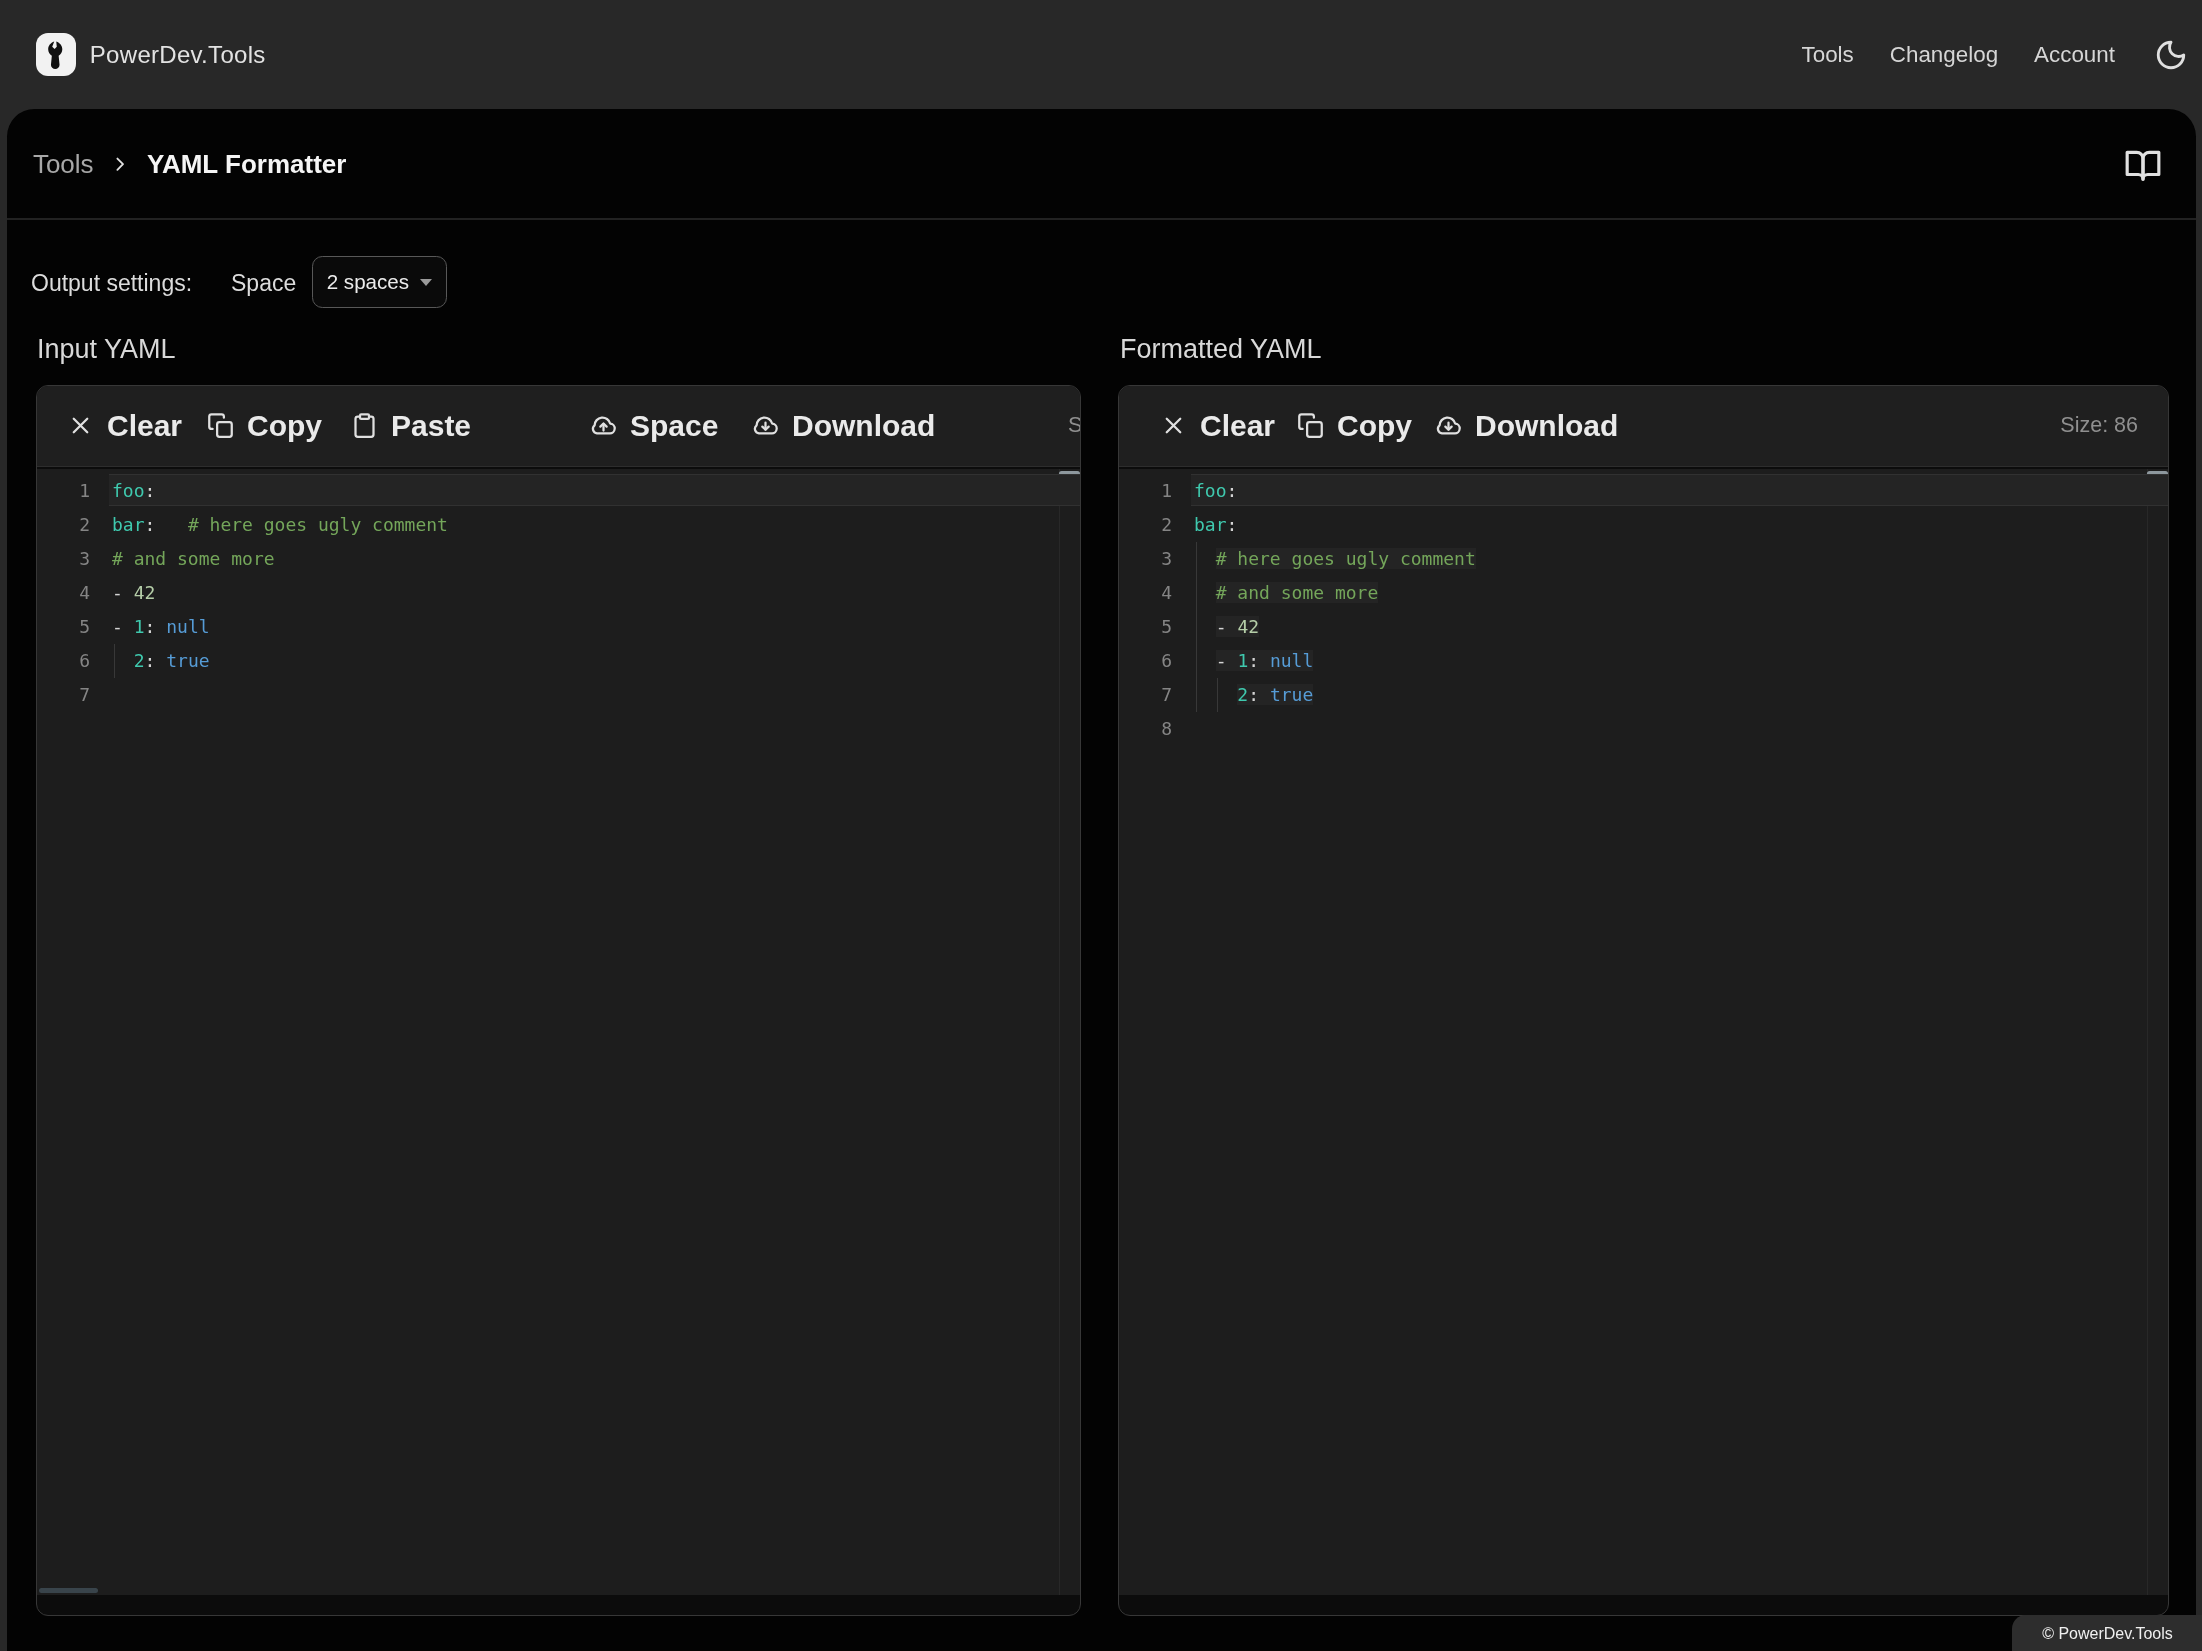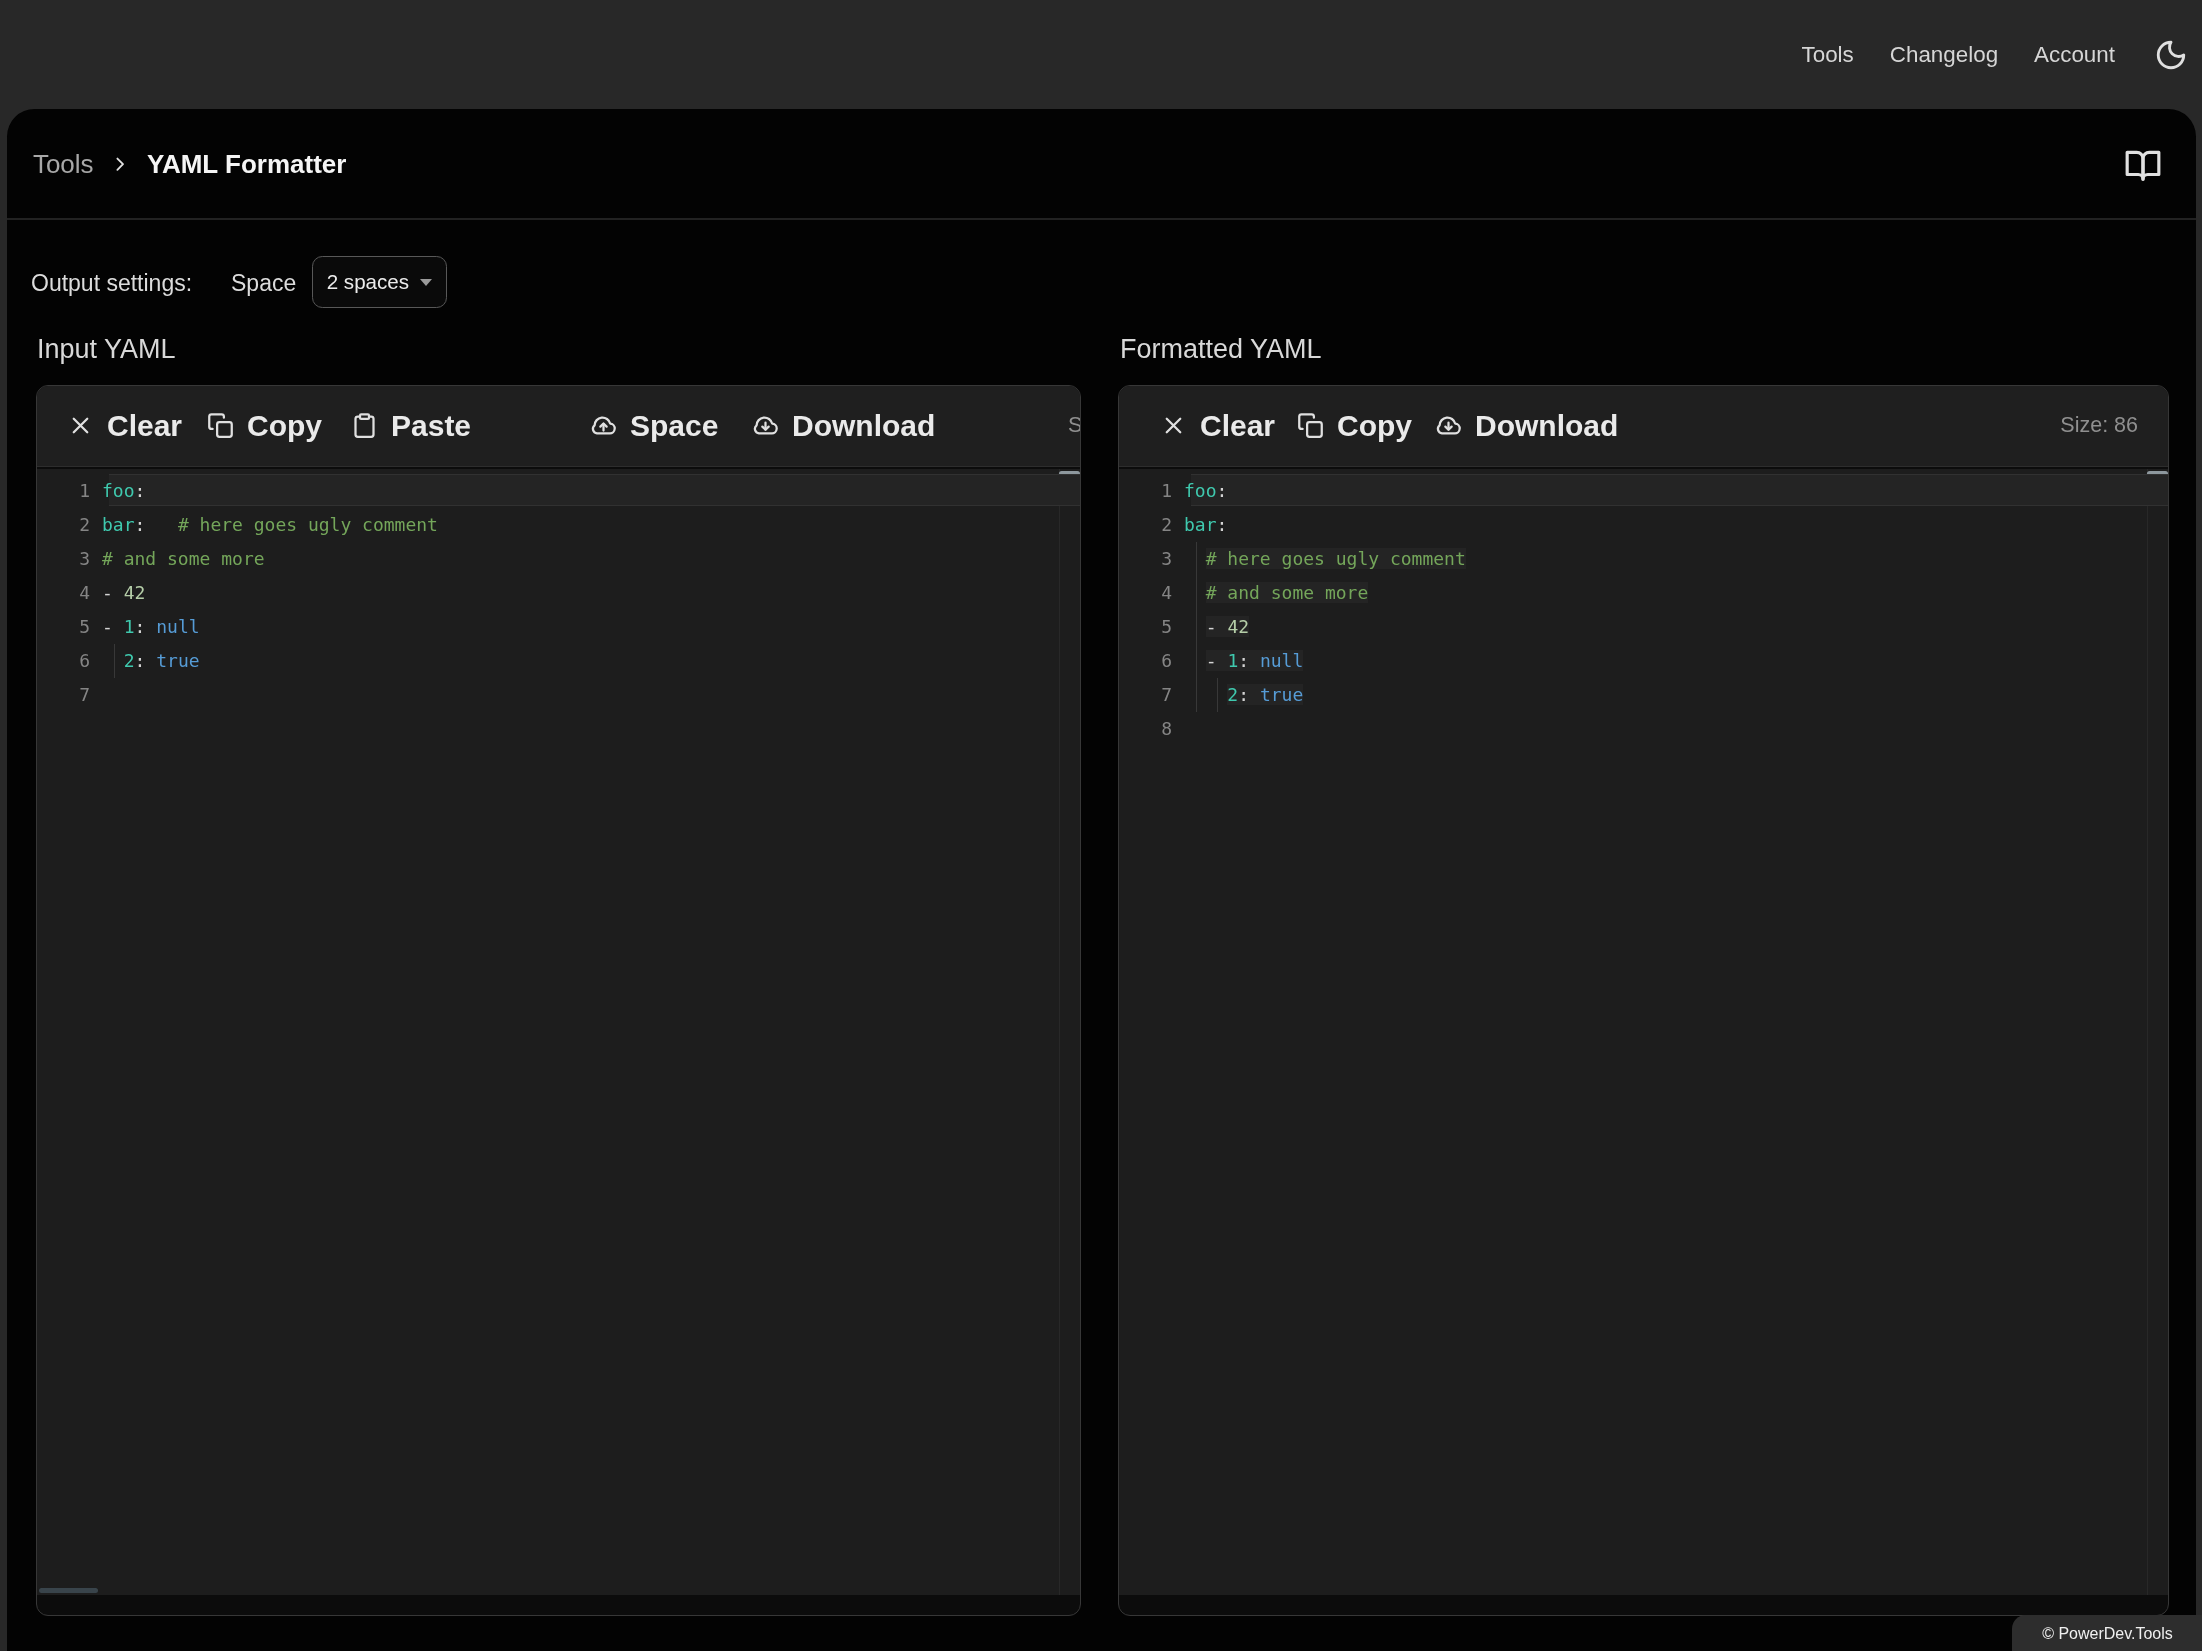--- a/index.html
+++ b/index.html
@@ -50,21 +50,21 @@
   .tb { position:absolute; top:0; left:0; right:0; height:81px; background:#1f1f1f; border-bottom:1.7px solid #2d2d2d; overflow:hidden; }
   .tb-btn { position:absolute; top:0; height:79px; display:flex; align-items:center; gap:13px; cursor:pointer; }
   .tb-btn svg { width:27px; height:27px; }
   .tb-label { font-size:30px; font-weight:600; color:#eaeaea; }
   .size-label { position:absolute; top:0; height:79px; display:flex; align-items:center; font-size:21.5px; color:#8f8f8f; white-space:nowrap;margin-left:48px; }
 
   .codearea { position:absolute; top:83px; left:0; right:0; height:1126px; background:#1d1d1d; padding-top:5.2px; cursor:text; }
   .cl { position:relative; height:34px; line-height:34px; white-space:pre;
         font-family:"DejaVu Sans Mono", monospace; font-size:18px; color:#d4d4d4; }
   .ln { position:absolute; left:0; top:0; width:53px; text-align:right; color:#858585; z-index:2; }
-  .ct { position:absolute; left:65px; top:0; z-index:2; }
+  .ct { position:absolute; left:75px; top:0; z-index:2; }
   .curline { position:absolute; left:72px; right:0; top:0; height:32px; background:#242424;
              border-top:0.9px solid #313131; border-bottom:0.9px solid #313131; z-index:1; }
   .g { position:absolute; top:0; height:34px; width:0.9px; background:#383838; z-index:1; }
   .chg { background:rgba(255,255,255,0.035); }
   .tk-k { color:#3fc9ae; } .tk-p { color:#d4d4d4; } .tk-c { color:#74a65a; }
   .tk-n { color:#b5cea8;margin-top:8px; } .tk-b { color:#569cd6; }
 
   .vtrack { position:absolute; top:83px; right:0; width:20.6px; height:1126px; border-left:0.9px solid #282828; }
   .vthumb { position:absolute; top:1.7px; right:0; width:20.6px; height:6px; background:#8e989e; border-radius:2.6px; cursor:pointer; }
   .hthumb { position:absolute; left:1.7px; bottom:22.4px; width:59px; height:4.3px; background:#39444b; border-radius:2.6px; cursor:pointer; }
@@ -75,20 +75,28 @@
   .footer span { font-size:16px; color:#f0f0f0; }
 
   svg.icon { stroke:#e0e0e0; fill:none; stroke-width:2; stroke-linecap:round; stroke-linejoin:round; }
 </style>
 </head>
 <body>
 
 <div class="page">
 
   <div class="header">
+    <div class="brand">
+      <div class="brand-badge">
+        <svg viewBox="0 0 20 23" fill="#111">
+          <path d="M8.6 1.2 C5.6 2.2 3.8 4.7 3.8 7.4 c0 2.2 1.1 4 2.9 5.1 L6 19.6 a3.4 3.4 0 0 0 6.8 0 l-.7-7.1 c1.8-1.1 2.9-2.9 2.9-5.1 0-2.7-1.8-5.2-4.8-6.2 l.4 4.1 -1.7 1.9 -1.9-1.9 z"></path>
+        </svg>
+      </div>
+      <span class="brand-title">PowerDev.Tools</span>
+    </div>
     <div class="topnav">
       <span class="nav-item">Tools</span>
       <span class="nav-item">Changelog</span>
       <span class="nav-item">Account</span>
       <span class="theme-btn">
         <svg class="icon" width="34" height="34" viewBox="0 0 24 24" stroke-width="1.8">
           <path d="M12 3a6.5 6.5 0 0 0 9 9 9 9 0 1 1-9-9Z"></path>
         </svg>
       </span>
     </div>

